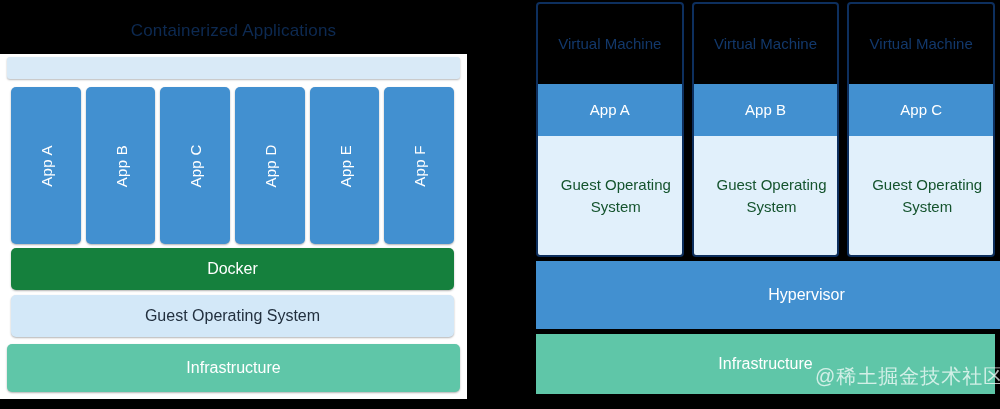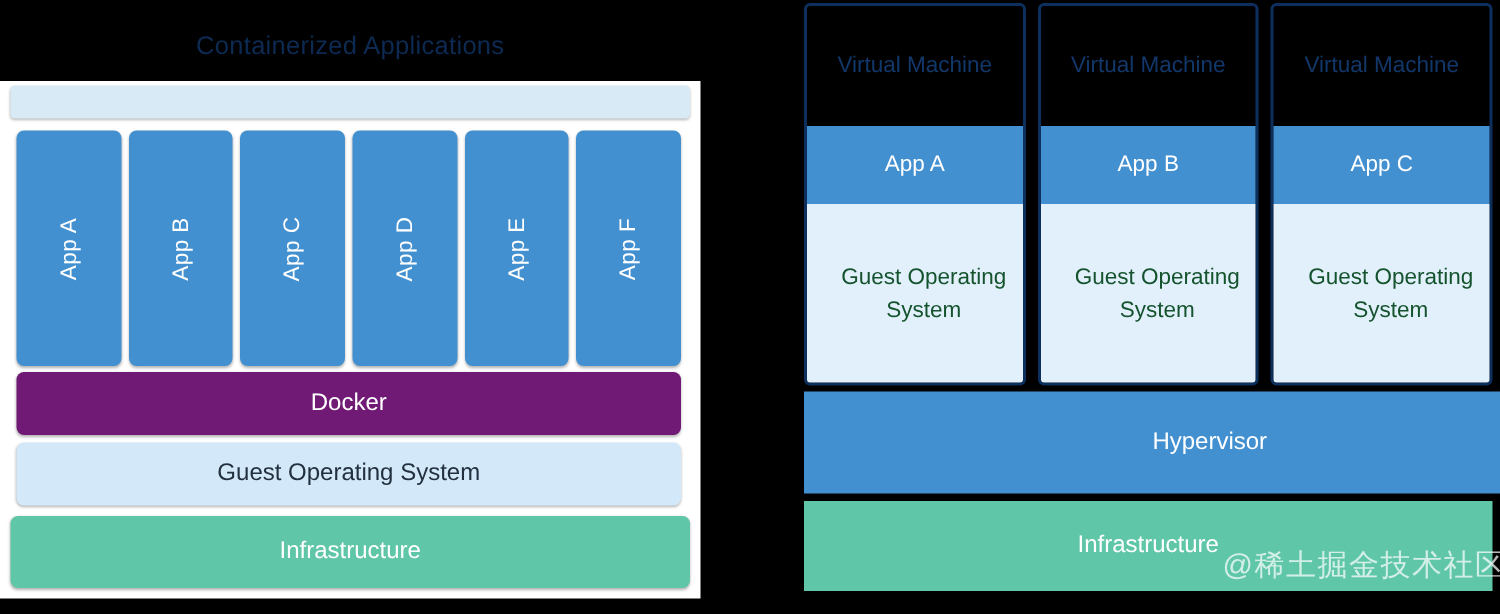--- a/index.html
+++ b/index.html
@@ -91,21 +91,21 @@
     align-items: center;
     justify-content: center;
     font-size: 16px;
     box-shadow: 0 1px 2px rgba(0,0,0,0.3);
   }
   #docker-layer {
     left: 11px;
     top: 244px;
     width: 443px;
     height: 42px;
-    background: #701a75;
+    background: #15803d;
     color: #ffffff;
   }
   #host-os-layer {
     left: 11px;
     top: 291px;
     width: 443px;
     height: 42px;
     background: #d3e8f8;
     color: #22303f;
   }

